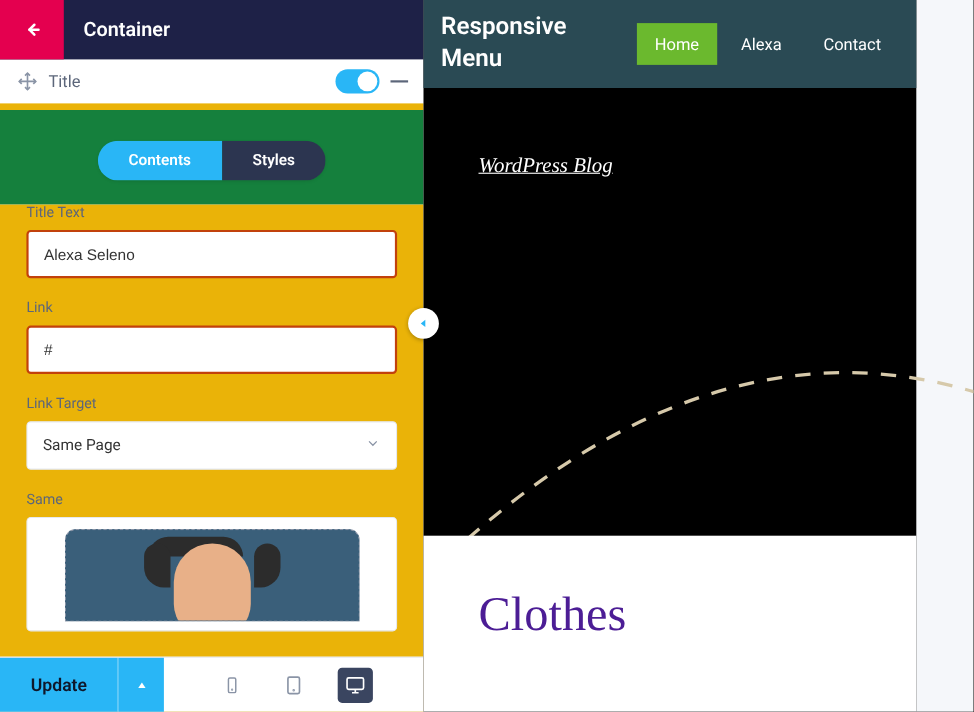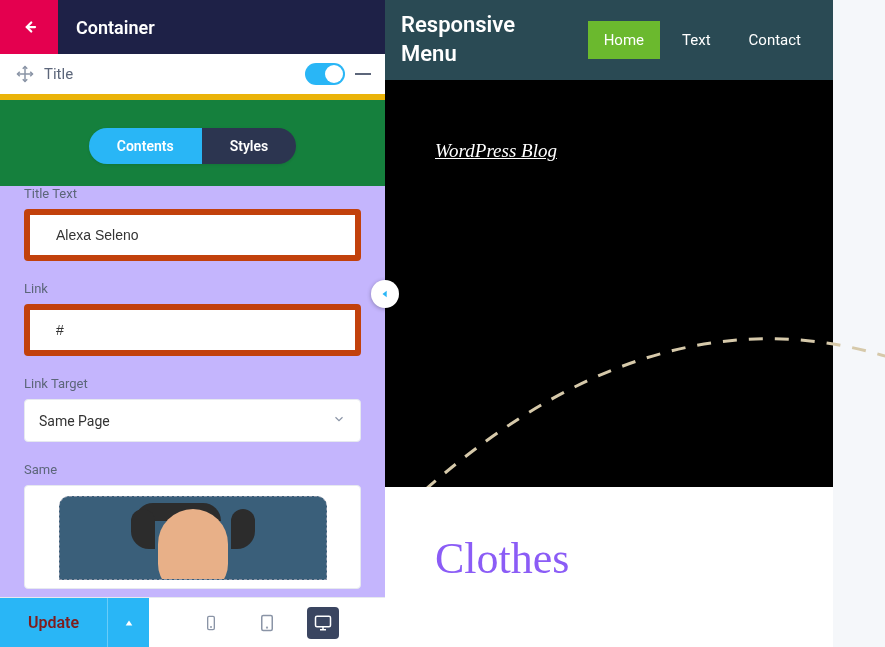--- a/index.html
+++ b/index.html
@@ -63,29 +63,29 @@
 }
 .tab {
   padding: 10px 28px; font-size: 14px; font-weight: 600; cursor: pointer;
   color: #fff;
 }
 .tab.active { background: #29b6f6; }
 .tab.inactive { background: #2c3550; }
 
 
 .form-area {
-  flex: 1; overflow-y: auto; padding: 0 24px 12px 24px; background: #c4b5fd;
+  flex: 1; overflow-y: auto; padding: 0 24px 12px 24px; background: #eab308;
 }
 .field { margin-bottom: 20px; }
 .field-label {
   font-size: 13px; color: #5c667a; margin-bottom: 8px; display: block;
 }
 .field-input {
-  width: 100%; padding: 12px 26px; font-size: 14px; color: #333;
-  border: 6px solid #c2410c; border-radius: 4px; background: #fff;
+  width: 100%; padding: 12px 14px; font-size: 14px; color: #333;
+  border: 2px solid #c2410c; border-radius: 4px; background: #fff;
 }
 .field-select {
   width: 100%; padding: 12px 14px; font-size: 14px; color: #333;
   border: 1px solid #e6e9ef; border-radius: 4px; background: #fff;
   position: relative; display: flex; align-items: center;
   justify-content: space-between; cursor: pointer;
 }
 .select-chevron { color: #8a94a6; }
 
 .image-box {
@@ -115,21 +115,21 @@
   background: #2c2c2c; border-radius: 30px 30px 0 0;
 }
 
 
 .bottom-bar {
   position: absolute; left: 0; bottom: 0; width: 385px; height: 50px;
   background: #fff; display: flex; align-items: center;
   border-top: 1px solid #e6e9ef;
 }
 .update-btn {
-  height: 50px; padding: 0 28px; background: #29b6f6; color: #7f1d1d;
+  height: 50px; padding: 0 28px; background: #29b6f6; color: #0f172a;
   font-size: 16px; font-weight: 600; display: flex; align-items: center;
   cursor: pointer;
 }
 .update-caret {
   width: 42px; height: 50px; background: #29b6f6; border-left: 1px solid rgba(255,255,255,0.3);
   display: flex; align-items: center; justify-content: center; cursor: pointer;
 }
 .device-btns { flex: 1; display: flex; justify-content: center; gap: 24px; }
 .device-btn {
   width: 32px; height: 32px; display: flex; align-items: center;
@@ -164,21 +164,21 @@
 .dashed-curve {
   position: absolute; left: 40px; top: 230px; width: 500px; height: 180px;
 }
 
 .white-section {
   position: absolute; left: 0; bottom: 0; width: 100%; height: 160px;
   background: #fff; padding: 46px 50px;
 }
 .clothes-heading {
   font-family: Georgia, "Times New Roman", serif; font-size: 44px;
-  font-weight: 400; color: #8b5cf6;
+  font-weight: 400; color: #4c1d95;
 }
 
 
 .collapse-pointer {
   position: absolute; left: 385px; top: 280px; width: 28px; height: 28px;
   background: #fff; border-radius: 50%; transform: translateX(-50%);
   display: flex; align-items: center; justify-content: center;
   box-shadow: 0 1px 4px rgba(0,0,0,0.3); cursor: pointer; z-index: 5;
 }
 .collapse-pointer svg { width: 10px; height: 10px; }
@@ -293,21 +293,21 @@
 </div>
 
 <div class="preview">
   <div class="preview-nav">
     <div class="nav-brand">
       <div>Responsive</div>
         <div>Menu</div>
     </div>
     <div class="nav-menu">
       <div class="nav-item active">Home</div>
-      <div class="nav-item">Text</div>
+      <div class="nav-item">Alexa</div>
       <div class="nav-item">Contact</div>
     </div>
   </div>
   <div class="preview-body">
     <a class="blog-link">WordPress Blog</a>
     <svg class="dashed-curve" viewBox="0 0 500 180">
       <path d="M 0 180 Q 250 -40 500 60" fill="none" stroke="#d6c9aa" stroke-width="3" stroke-dasharray="14 12"></path>
     </svg>
     <div class="white-section">
       <h1 class="clothes-heading">Clothes</h1>

